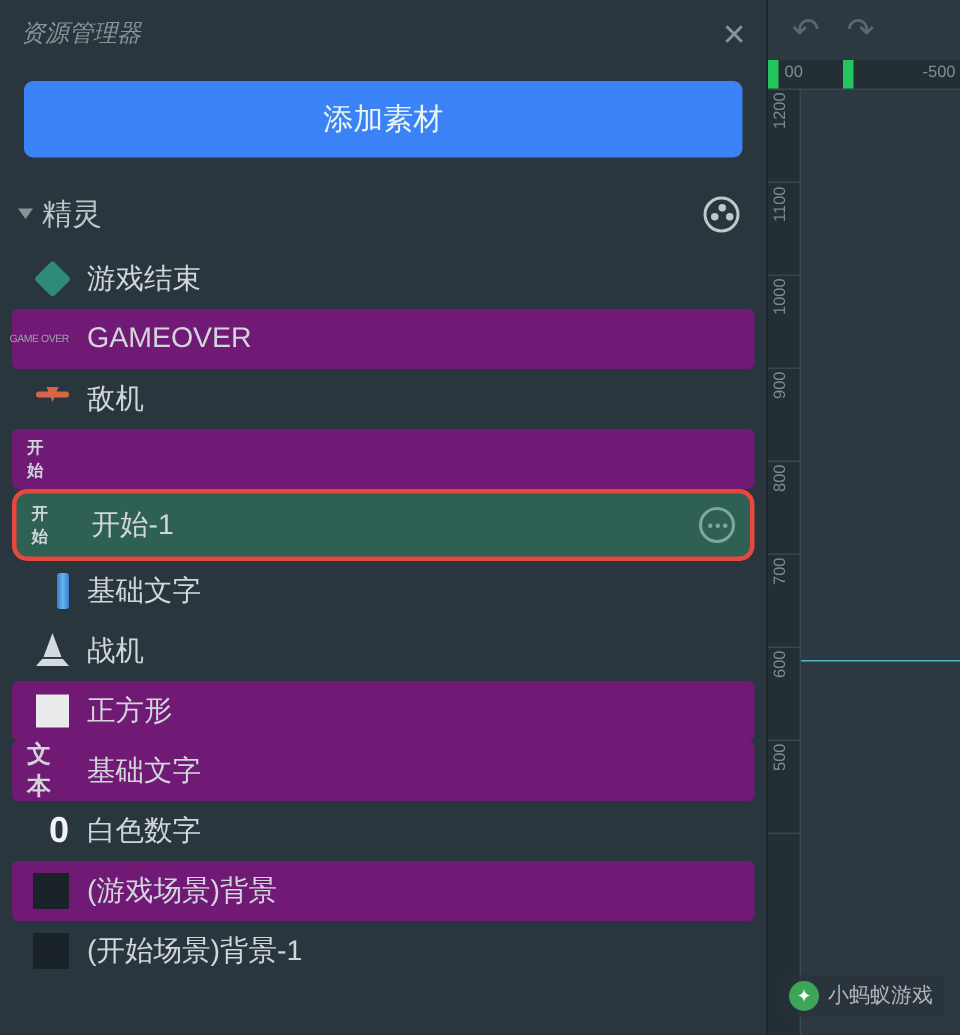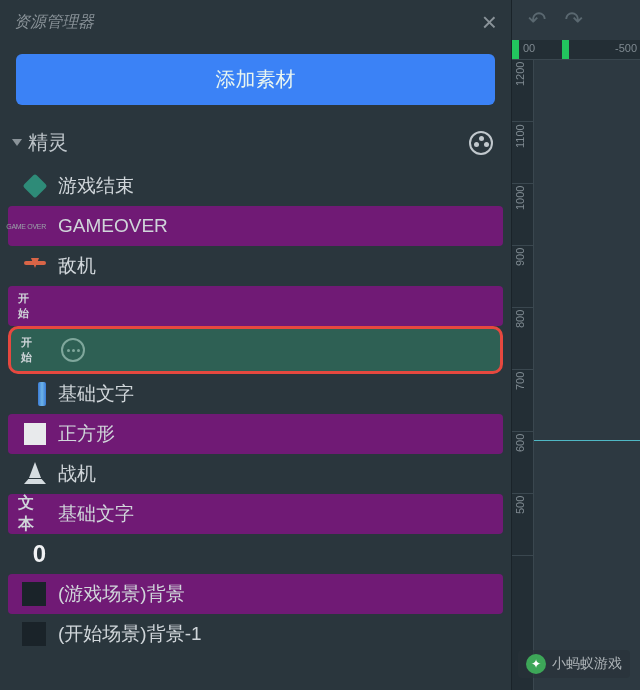--- a/index.html
+++ b/index.html
@@ -283,54 +283,56 @@
       </div>
       <div class="asset-item alt">
         <div class="asset-icon">
           <span class="start-txt">开 始</span>
         </div>
       </div>
       <div class="asset-item selected">
         <div class="asset-icon">
           <span class="start-txt">开 始</span>
         </div>
+        <div class="asset-label">开始-1</div>
         <div class="more-icon">
           <span></span>
           <span></span>
           <span></span>
         </div>
       </div>
       <div class="asset-item">
         <div class="asset-icon">
           <div class="bullet"></div>
         </div>
         <div class="asset-label">基础文字</div>
       </div>
+      <div class="asset-item">
+        <div class="asset-icon">
+          <div class="fighter"></div>
+        </div>
+        <div class="asset-label">战机</div>
+      </div>
       <div class="asset-item alt">
         <div class="asset-icon">
           <div class="square"></div>
         </div>
         <div class="asset-label">正方形</div>
       </div>
-      <div class="asset-item">
-        <div class="asset-icon">
-          <div class="fighter"></div>
-        </div>
-        <div class="asset-label">战机</div>
-      </div>
       <div class="asset-item alt">
         <div class="asset-icon">
           <span class="text-badge">文本</span>
         </div>
         <div class="asset-label">基础文字</div>
       </div>
       <div class="asset-item">
         <div class="asset-icon">
           <span class="digit">0</span>
         </div>
+        <div class="asset-label">白色数字</div>
       </div>
       <div class="asset-item alt">
         <div class="asset-icon">
           <div class="black-sq"></div>
         </div>
         <div class="asset-label">(游戏场景)背景</div>
       </div>
       <div class="asset-item">
         <div class="asset-icon">
           <div class="black-sq"></div>

